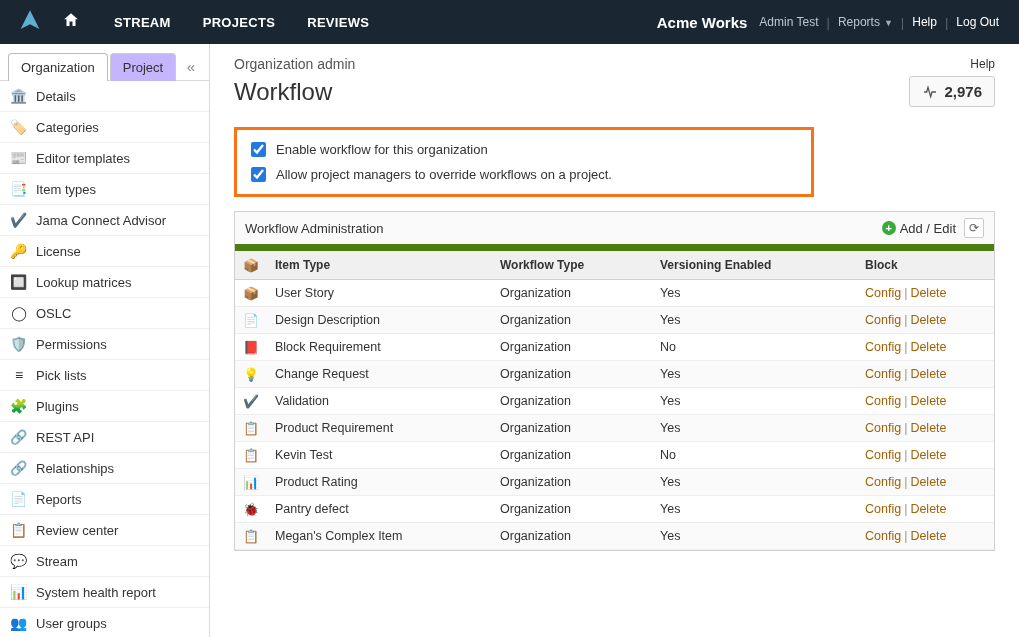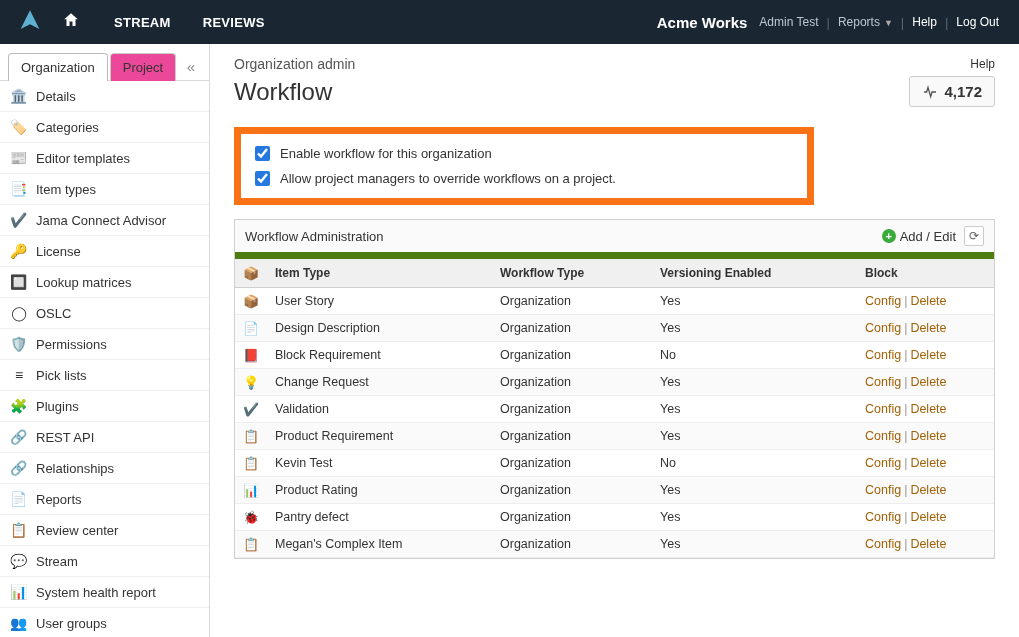--- a/index.html
+++ b/index.html
@@ -12,37 +12,37 @@
 .topbar-spacer { flex: 1; }
 .org-name { font-weight: 600; font-size: 15px; margin-right: 8px; }
 .top-link { color: #bcc6cf; font-size: 12px; margin: 0 4px; cursor: pointer; }
 .top-link.white { color: #fff; }
 .top-sep { color: #5a6570; margin: 0 4px; }
 .chev { font-size: 9px; margin-left: 4px; color: #aaa; }
 
 .layout { display: flex; height: calc(100vh - 44px); }
 .sidebar { width: 210px; border-right: 1px solid #d9d9d9; background: #fff; overflow-y: auto; }
 .tabs { display: flex; align-items: center; padding: 8px 8px 0 8px; border-bottom: 1px solid #d9d9d9; position: relative; }
-.tab { border: 1px solid #ccc; border-bottom: none; border-radius: 4px 4px 0 0; padding: 6px 12px; font-size: 13px; background: #ec4899; cursor: pointer; margin-right: 2px; position: relative; top: 1px;}
+.tab { border: 1px solid #ccc; border-bottom: none; border-radius: 4px 4px 0 0; padding: 6px 12px; font-size: 13px; background: #c4b5fd; cursor: pointer; margin-right: 2px; position: relative; top: 1px;}
 .tab.active { background: #fff; border-color: #bbb; font-weight: 400; }
 .collapse-btn { margin-left: auto; font-size: 15px; color: #888; cursor: pointer; padding: 0 6px;}
 .side-list { list-style: none; }
 .side-item { display: flex; align-items: center; padding: 6px 10px; border-bottom: 1px solid #eee; cursor: pointer; font-size: 13px; color: #333; }
 .side-icon { width: 18px; height: 18px; margin-right: 8px; display: inline-flex; align-items: center; justify-content: center; font-size: 14px; }
 
 .main { flex: 1; padding: 12px 24px; overflow-y: auto; }
 .breadcrumb-row { display: flex; align-items: center; margin-bottom: 4px; }
 .breadcrumb { font-size: 14px; color: #555; }
 .help-link { margin-left: auto; color: #333; font-size: 12px; cursor: pointer; }
 .title-row { display: flex; align-items: center; margin-bottom: 20px; }
 .page-title { font-size: 24px; font-weight: 400; }
 .pulse-badge { margin-left: auto; border: 1px solid #ccc; border-radius: 3px; padding: 6px 12px; font-size: 15px; font-weight: 600; display: flex; align-items: center; gap: 6px; background: #f9f9f9;}
 .pulse-badge svg { width: 16px; height: 16px; }
 
-.highlight-box { border: 7px solid #f97316; padding: 12px 14px; margin-bottom: 14px; width: 580px; }
+.highlight-box { border: 3px solid #f97316; padding: 12px 14px; margin-bottom: 14px; width: 580px; }
 .check-row { display: flex; align-items: center; margin-bottom: 10px; font-size: 13px; }
 .check-row:last-child { margin-bottom: 0;}
 .check-row input { margin-right: 10px; accent-color: #2478e0; width: 15px; height: 15px; }
 
 .admin-panel { border: 1px solid #d0d0d0; }
 .panel-header { display: flex; align-items: center; padding: 6px 10px; background: #fafafa; border-bottom: 7px solid #4d7c0f; font-size: 13px; }
 .panel-actions { margin-left: auto; display: flex; align-items: center; gap: 8px; }
 .add-btn { color: #333; font-size: 13px; cursor: pointer; display: flex; align-items: center; gap: 4px;}
 .add-btn .plus-circ { width: 14px; height: 14px; border-radius: 50%; background: #3aab3a; color: #fff; display: inline-flex; align-items: center; justify-content: center; font-size: 11px; font-weight: bold;}
 .refresh-btn { border: 1px solid #ccc; border-radius: 2px; width: 20px; height: 20px; display: flex; align-items: center; justify-content: center; font-size: 12px; color: #666; cursor: pointer; background: #fff;}
@@ -69,20 +69,21 @@
         <path d="M12 2 L4 18 L12 14 L20 18 Z"></path>
       </svg>
   </span>
   <span class="home-icon">
     <svg width="18" height="18" viewBox="0 0 24 24" fill="#fff">
         <path d="M12 3l9 8h-3v9h-4v-6H10v6H6v-9H3z"></path>
       </svg>
   </span>
   <div id="nav-items" style="display: flex;">
       <div class="nav-item">STREAM</div>
+      <div class="nav-item">PROJECTS</div>
       <div class="nav-item">REVIEWS</div>
     </div>
   <div class="topbar-spacer"></div>
   <span class="org-name">Acme Works</span>
   <span class="top-link">Admin Test</span>
   <span class="top-sep">|</span>
   <span class="top-link"><span>Reports</span><span class="chev">▼</span></span>
   <span class="top-sep">|</span>
   <span class="top-link white">Help</span>
   <span class="top-sep">|</span>
@@ -176,21 +177,21 @@
     <div class="breadcrumb-row">
       <span class="breadcrumb">Organization admin</span>
       <span class="help-link">Help</span>
     </div>
     <div class="title-row">
       <h1 class="page-title">Workflow</h1>
       <div class="pulse-badge">
         <svg viewBox="0 0 24 24" fill="none" stroke="#555" stroke-width="2">
             <path d="M3 12h4l2-7 4 14 2-7h6"></path>
           </svg>
-        <span>4,172</span>
+        <span>2,976</span>
       </div>
     </div>
 
     <div class="highlight-box">
       <label class="check-row">
         <input type="checkbox" checked="" style="">
         <span>Enable workflow for this organization</span>
       </label>
       <label class="check-row">
         <input type="checkbox" checked="" style="">

